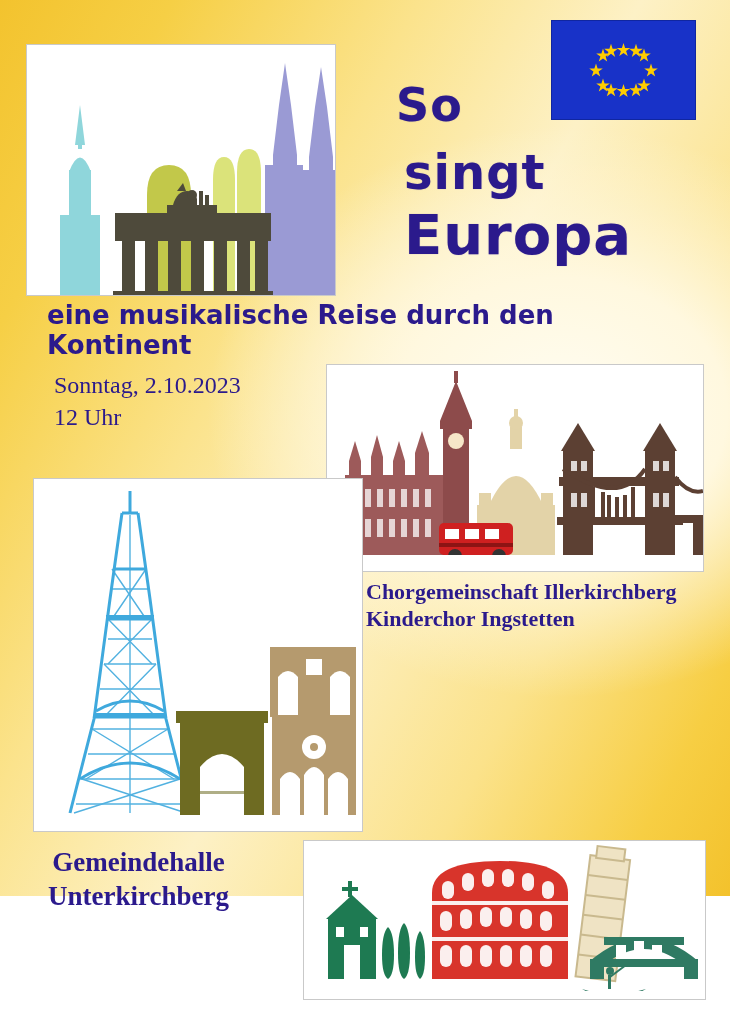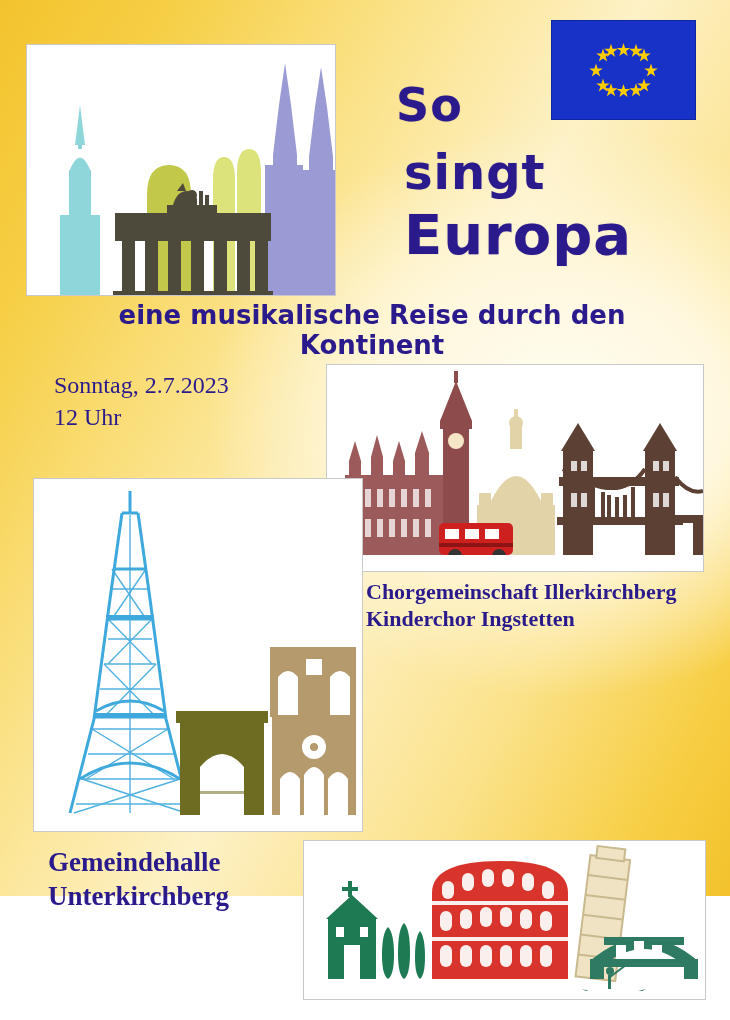--- a/index.html
+++ b/index.html
@@ -63,21 +63,20 @@
   #title-3 { left: 404px; top: 202px; font-size: 56px; }
 
   #subtitle {
     position: absolute;
     left: 47px; top: 300px;
     width: 650px;
     color: #2b1a8c;
     font-size: 26px;
     font-weight: bold;
     font-family: "DejaVu Sans", sans-serif;
-    text-align: center;
   }
 
   .serif-blue {
     position: absolute;
     color: #2b1a8c;
     font-family: "Liberation Serif", serif;
   }
   #date-line1 { left: 54px; top: 372px; font-size: 24px; }
   #date-line2 { left: 54px; top: 404px; font-size: 24px; }
 
@@ -100,20 +99,21 @@
     line-height: 22px;
   }
   #venue {
     position: absolute;
     left: 48px; top: 845px;
     color: #2b1a8c;
     font-family: "Liberation Serif", serif;
     font-size: 27px;
     font-weight: bold;
     line-height: 34px;
+    text-align: center;
   }
   #price {
     position: absolute;
     left: 100px; top: 966px;
     color: #2b1a8c;
     font-family: "Liberation Serif", serif;
     font-size: 23px;
     font-weight: bold;
   }
   svg { display: block; }
@@ -189,21 +189,21 @@
       </g>
     </svg>
   </div>
 
   <div class="title" id="title-1">So</div>
   <div class="title" id="title-2">singt</div>
   <div class="title" id="title-3">Europa</div>
 
   <div id="subtitle">eine musikalische Reise durch den Kontinent</div>
 
-  <div class="serif-blue" id="date-line1">Sonntag, 2.7.2023</div>
+  <div class="serif-blue" id="date-line1">Sonntag, 2.10.2023</div>
   <div class="serif-blue" id="date-line2">12 Uhr</div>
 
   <div class="panel" id="panel-london">
     <svg width="376" height="206" viewBox="0 0 376 206" aria-hidden="true">
 
       <g fill="#9d5a5a">
         <rect x="18" y="110" width="98" height="80"></rect>
         <rect x="22" y="96" width="12" height="16"></rect>
         <rect x="44" y="92" width="12" height="20"></rect>
         <rect x="66" y="96" width="12" height="16"></rect>

